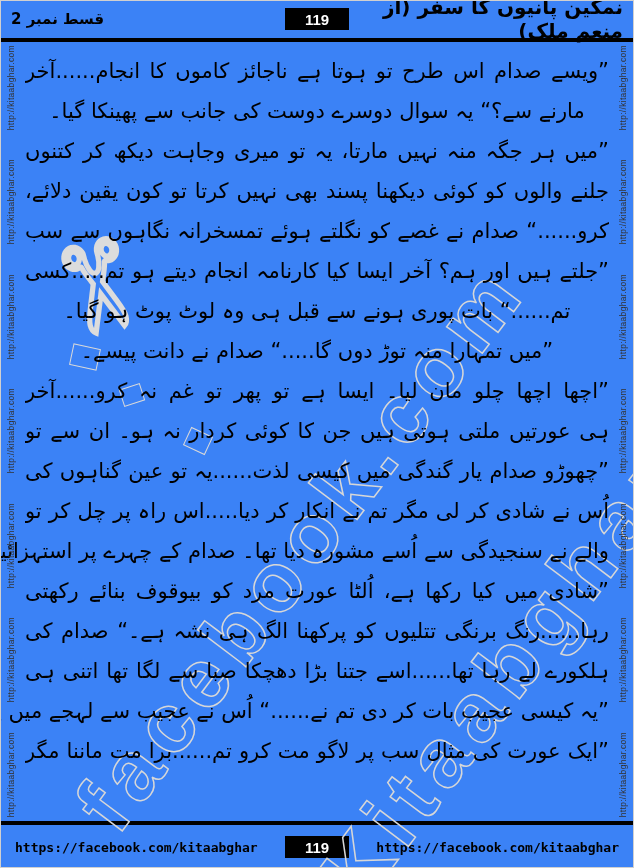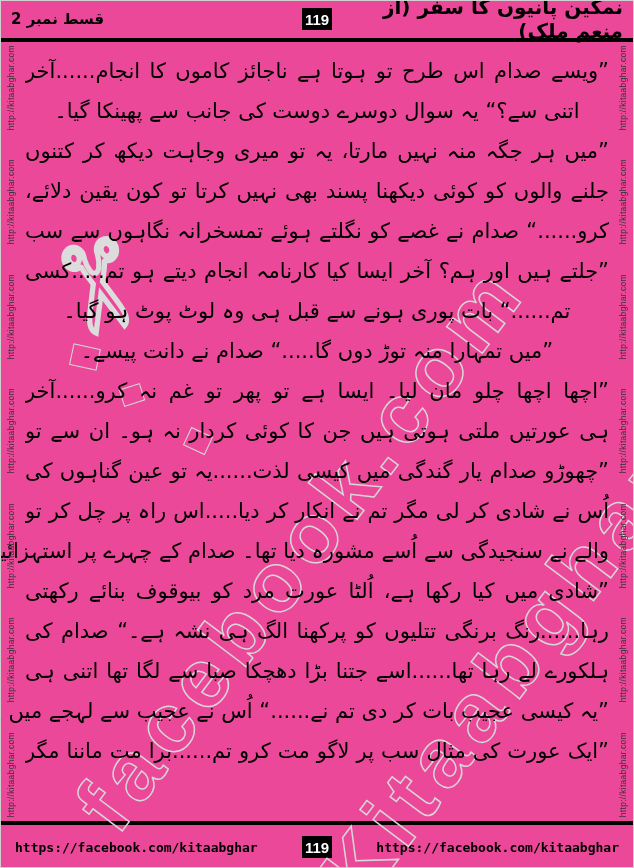--- a/index.html
+++ b/index.html
@@ -1,29 +1,29 @@
 <!DOCTYPE html>
 <html lang="ur"><head>
 <meta charset="utf-8">
 <style>
   html,body{margin:0;padding:0;background:#fff;}
   .page{
-    position:relative;width:634px;height:868px;background:#ec4899;
+    position:relative;width:634px;height:868px;background:#3b82f6;
     overflow:hidden;font-family:"DejaVu Sans",sans-serif;box-sizing:border-box;
     border:1px solid #d0d0d0;
   }
   
   .header{
     position:absolute;top:0;left:0;right:0;height:36px;
     display:flex;align-items:center;padding:0 10px;box-sizing:border-box;
   }
   .header .episode{flex:1;text-align:left;font-size:15px;font-weight:bold;direction:rtl;}
   .header .title{flex:1;text-align:right;font-size:20px;font-weight:bold;direction:rtl;}
   .pagebox{
-    width:30px;height:22px;background:#000;color:#fff;
+    width:64px;height:22px;background:#000;color:#fff;
     display:flex;align-items:center;justify-content:center;
     font-family:"Liberation Sans",sans-serif;font-weight:bold;font-size:15px;
     margin:0 auto;flex:0 0 auto;
   }
   .rule{position:absolute;left:0;right:0;height:4px;background:#000;}
   .rule-top{top:37px;}
   .rule-bottom{top:820px;}
   
   .strip{
     position:absolute;top:44px;bottom:50px;width:16px;
@@ -106,21 +106,21 @@
     <span>http://kitaabghar.com</span>
     <span>http://kitaabghar.com</span>
     <span>http://kitaabghar.com</span>
     <span>http://kitaabghar.com</span>
     <span>http://kitaabghar.com</span>
     <span>http://kitaabghar.com</span>
   </div>
 
   <div class="textarea">
     <div class="line j">”ویسے صدام اس طرح تو ہوتا ہے ناجائز کاموں کا انجام......آخر دل نہیں بھرتا تمہارا ہر جگہ منہ</div>
-    <div class="line c">اتنی سے؟“ یہ سوال دوسرے دوست کی جانب سے پھینکا گیا۔</div>
+    <div class="line c">مارنے سے؟“ یہ سوال دوسرے دوست کی جانب سے پھینکا گیا۔</div>
     <div class="line j">”میں ہر جگہ منہ نہیں مارتا، یہ تو میری وجاہت دیکھ کر کتنوں کے دل پھسل جاتے ہیں۔ اب تم جیسے</div>
     <div class="line j">جلنے والوں کو کوئی دیکھنا پسند بھی نہیں کرتا تو کون یقین دلائے، میرے بارے میں ایسے الفاظ استعمال مت</div>
     <div class="line j">کرو......“ صدام نے غصے کو نگلتے ہوئے تمسخرانہ نگاہوں سے سب کو دیکھا۔ بے اختیار پہلو بدلے گئے۔</div>
     <div class="line j">”جلتے ہیں اور ہم؟ آخر ایسا کیا کارنامہ انجام دیتے ہو تم.....کسی کے شوہر سے مکا کھا کر آنے کو</div>
     <div class="line c">تم......“ بات پوری ہونے سے قبل ہی وہ لوٹ پوٹ ہو گیا۔</div>
     <div class="line c">”میں تمہارا منہ توڑ دوں گا.....“ صدام نے دانت پیسے۔</div>
     <div class="line j">”اچھا اچھا چلو مان لیا۔ ایسا ہے تو پھر تو غم نہ کرو......آخر جیسی نیت ویسی مراد.....تمہیں بھی ایسی</div>
     <div class="line j">ہی عورتیں ملتی ہوتی ہیں جن کا کوئی کردار نہ ہو۔ ان سے تو ہم اکیلے ہی بھلے بھیا۔....“</div>
     <div class="line j">”چھوڑو صدام یار گندگی میں کیسی لذت......یہ تو عین گناہوں کی دلدل ہے۔ دیکھو اپنے بھائی کو</div>
     <div class="line j">اُس نے شادی کر لی مگر تم نے انکار کر دیا.....اس راہ پر چل کر تو دیکھتے زندگی پُرسکون ہو جاتی۔“ پہلے</div>

